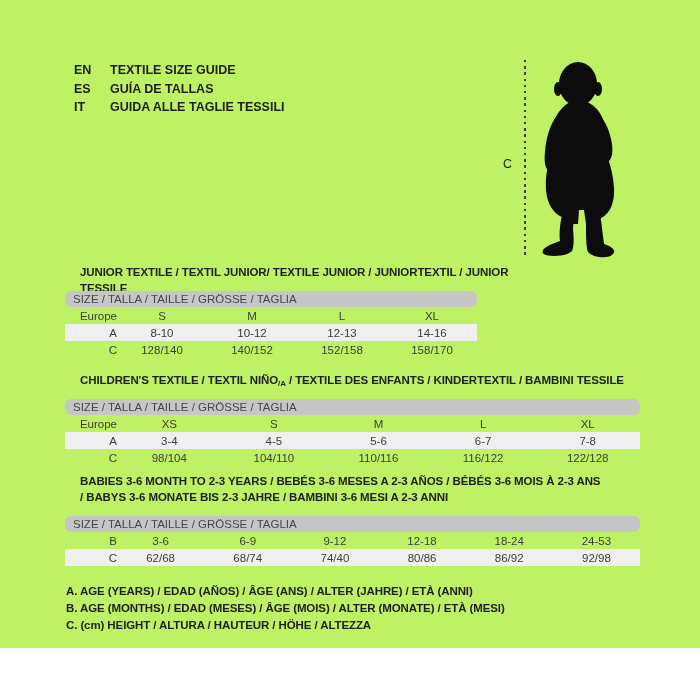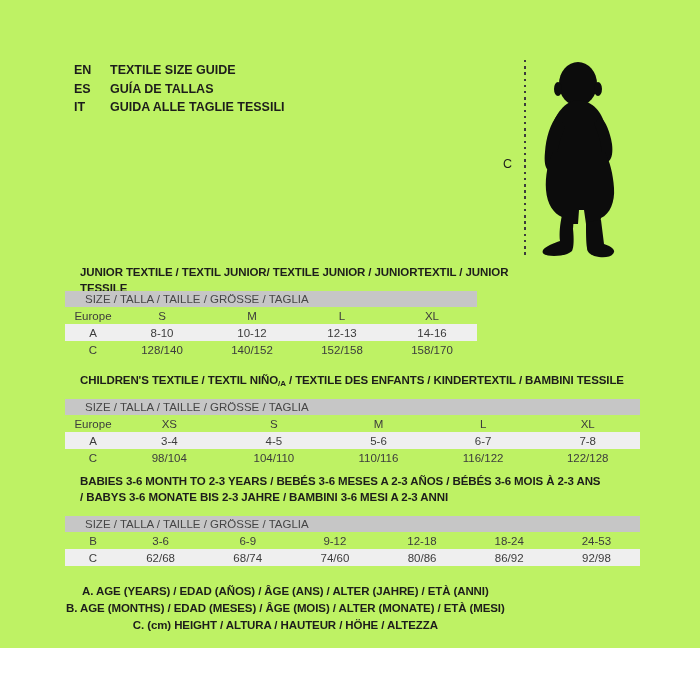--- a/index.html
+++ b/index.html
@@ -24,28 +24,28 @@
 
   
   .sec-title { position:absolute; left:66px; font-size:11.5px; font-weight:bold;
                color:#1d1d1b; line-height:16px; letter-spacing:-0.1px;margin-left:14px; }
   .sub-a { font-size:8px; position:relative; bottom:-2px; }
 
   
   .tbl { position:absolute; left:65px; border-collapse:collapse; table-layout:fixed;
          font-size:11.5px; color:#3c3c3c; }
   .tbl td { height:17px; vertical-align:middle; }
-  .tbl tr.hdr td { background:#c6c6c6; height:16px; padding-left:20px; color:#464646; }
-  .tbl td.lbl { text-align:center; padding-left:4px; }
+  .tbl tr.hdr td { background:#c6c6c6; height:16px; padding-left:8px; color:#464646;border-radius:6px; }
+  .tbl td.lbl { text-align:right; padding-left:4px; }
   .tbl td.val { text-align:center; }
   .tbl tr.alt { background:#efefef; }
 
   
   .footnotes { position:absolute; left:66px; top:583px; font-size:11.5px; font-weight:bold;
-               color:#1d1d1b; line-height:17px; letter-spacing:-0.1px;text-align:center; }
+               color:#1d1d1b; line-height:17px; letter-spacing:-0.1px; }
 </style>
 </head>
 <body>
 
 <div class="canvas">
 
   <div class="langs">
     <div class="lang-row">
       <span class="lang-code">EN</span>
       <span>TEXTILE SIZE GUIDE</span>
@@ -173,21 +173,21 @@
       <td class="val">6-9</td>
       <td class="val">9-12</td>
       <td class="val">12-18</td>
       <td class="val">18-24</td>
       <td class="val">24-53</td>
     </tr>
     <tr class="alt">
       <td class="lbl">C</td>
       <td class="val">62/68</td>
       <td class="val">68/74</td>
-      <td class="val">74/60</td>
+      <td class="val">74/40</td>
       <td class="val">80/86</td>
       <td class="val">86/92</td>
       <td class="val">92/98</td>
     </tr>
   </tbody>
     </table>
 
   <div class="footnotes">
     <div>A. AGE (YEARS) / EDAD (AÑOS) / ÂGE (ANS) / ALTER (JAHRE) / ETÀ (ANNI)</div>
     <div>B. AGE (MONTHS) / EDAD (MESES) / ÂGE (MOIS) / ALTER (MONATE) / ETÀ (MESI)</div>

